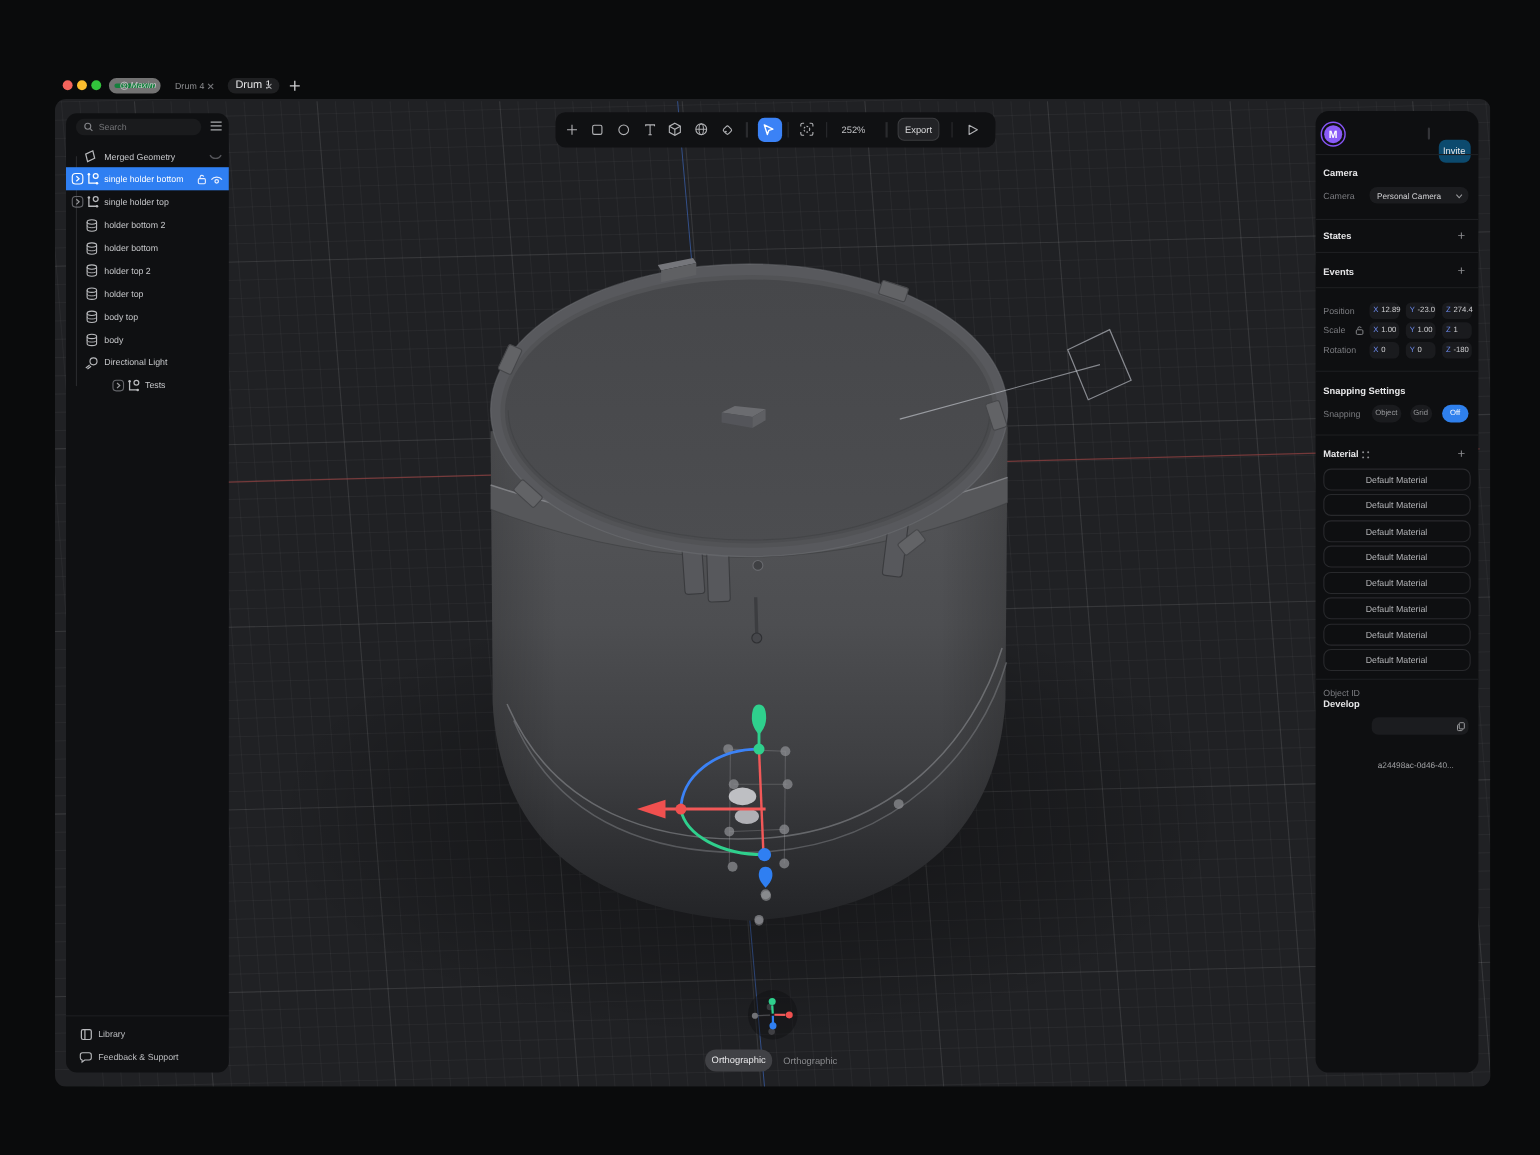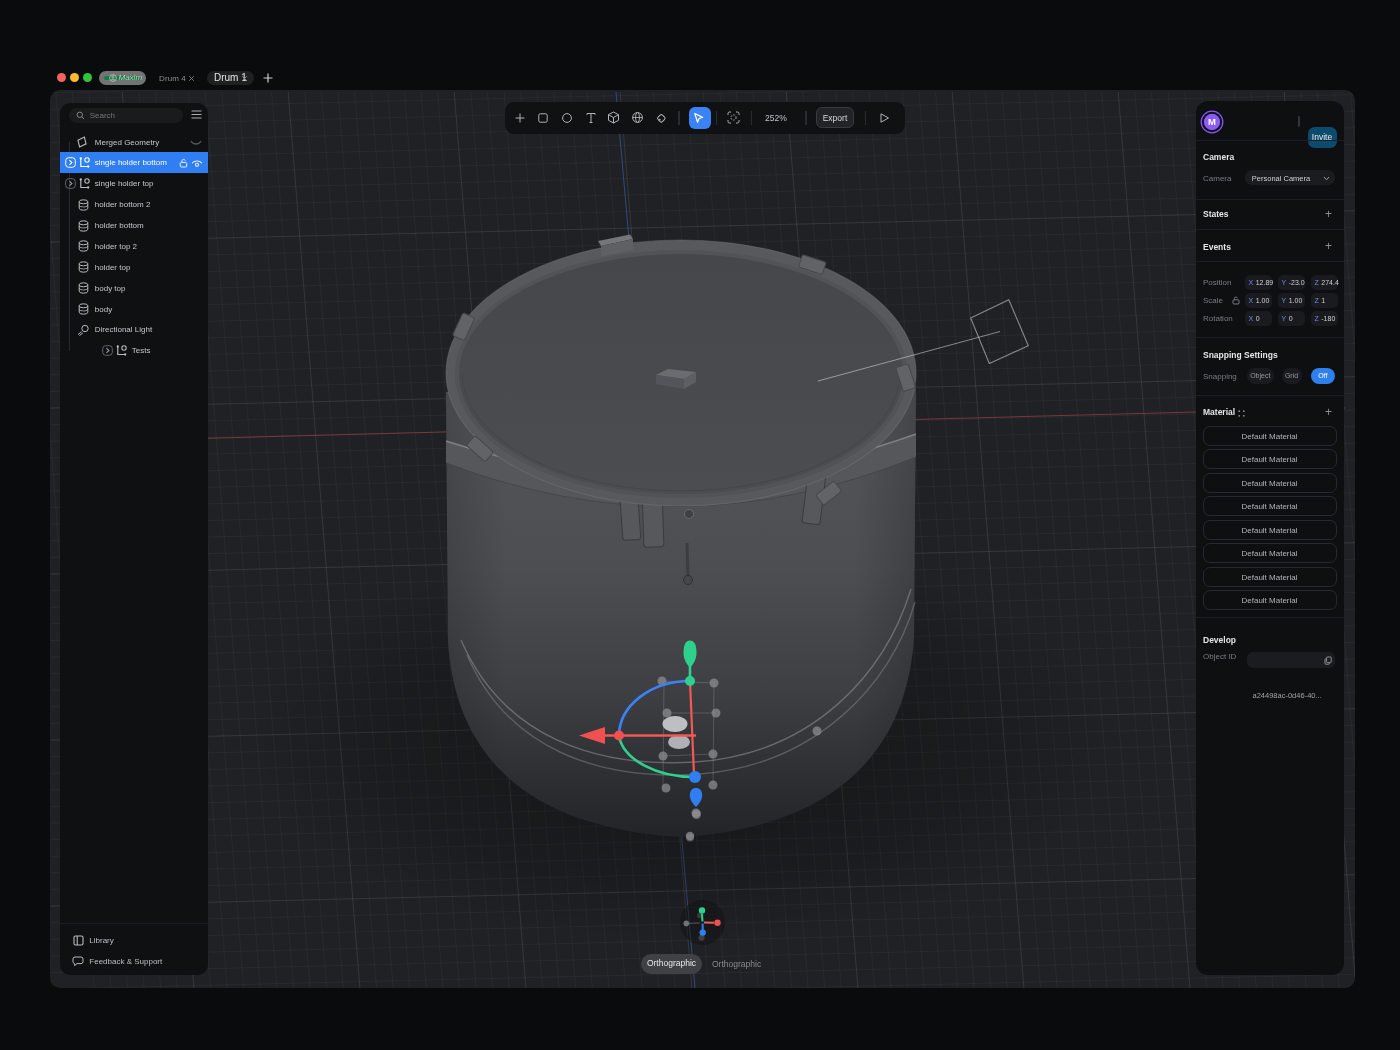--- a/index.html
+++ b/index.html
@@ -619,21 +619,21 @@
   <div class="matbtn" style="top:348.4px;">Default Material</div>
   <div class="matbtn" style="top:371.9px;">Default Material</div>
   <div class="matbtn" style="top:395.3px;">Default Material</div>
   <div class="matbtn" style="top:419px;">Default Material</div>
   <div class="matbtn" style="top:442.4px;">Default Material</div>
   <div class="matbtn" style="top:465.9px;">Default Material</div>
   <div class="matbtn" style="top:489.3px;">Default Material</div>
 
   <div class="rp-div" style="top:516.1px;"></div>
   <div class="rp-h" style="top:534px;">Develop</div>
-  <div class="rp-lab" style="top:551px;">Object ID</div>
+  <div class="rp-lab" style="top:525px;">Object ID</div>
   <div style="position:absolute;left:50.5px;top:551.2px;width:88.5px;height:15.5px;background:#1b1c1f;border-radius:6px;">
     <span style="position:absolute;left:6px;top:4px;font-size:7.5px;color:#a2a3a6;white-space:nowrap;margin-top:35px;">a24498ac-0d46-40...</span>
     <svg class="icon" width="8" height="9" style="left:77px;top:3.5px;" viewBox="0 0 8 9">
           <rect x="2.6" y="1" width="4.6" height="5.6" rx="0.8" fill="none" stroke="#9a9b9e" stroke-width="0.9"></rect>
           <path d="M5.4 7 V7.4 A0.8 0.8 0 0 1 4.6 8.2 L1.8 8.2 A0.8 0.8 0 0 1 1 7.4 L1 3.6 A0.8 0.8 0 0 1 1.8 2.8 L2.3 2.8" fill="none" stroke="#9a9b9e" stroke-width="0.9"></path>
         </svg>
   </div>
 </div>
 
 <div id="orthopill">Orthographic</div>

